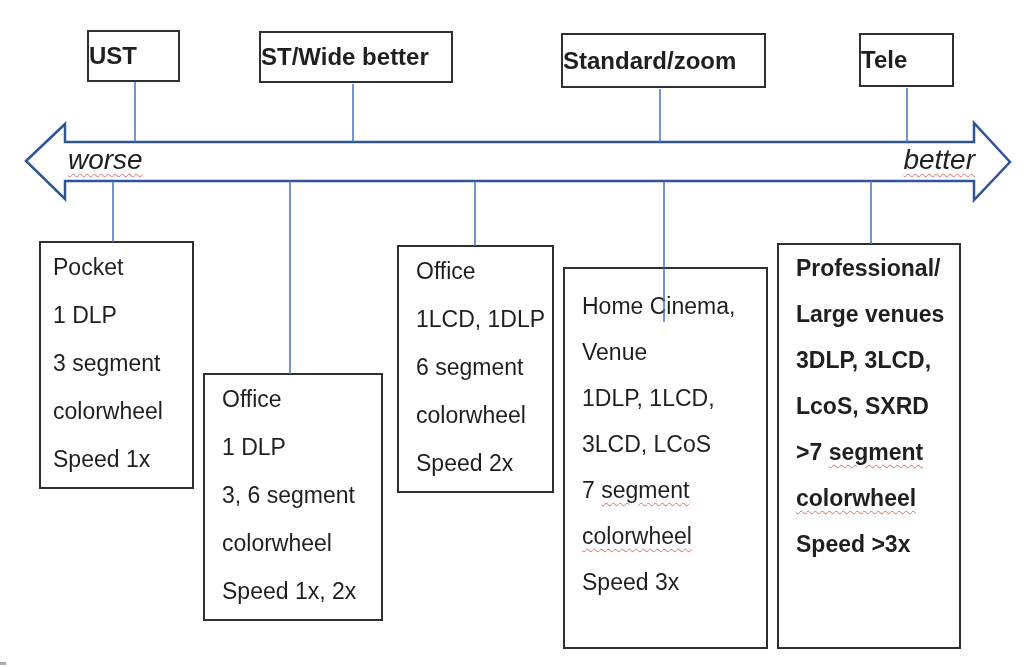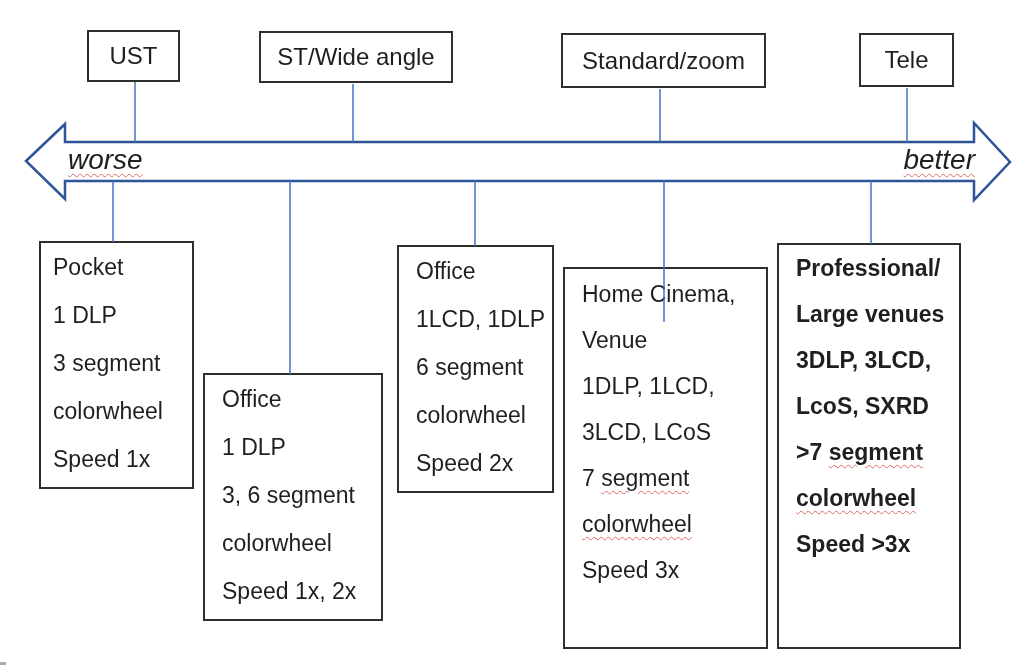--- a/index.html
+++ b/index.html
@@ -23,23 +23,24 @@
 
   
   .tbox {
     position: absolute;
     z-index: 2;
     box-sizing: border-box;
     border: 2px solid #2f2f2f;
     background: #ffffff;
     display: flex;
     align-items: center;
-    justify-content: center;
+    justify-content: flex-start;
     font-size: 24px;
     white-space: nowrap;
+    font-weight: bold;
   }
   .tbox1 { left: 87px;  top: 30px; width: 93px;  height: 52px; }
   .tbox2 { left: 259px; top: 31px; width: 194px; height: 52px; }
   .tbox3 { left: 561px; top: 33px; width: 205px; height: 55px; }
   .tbox4 { left: 859px; top: 33px; width: 95px;  height: 54px; }
 
   
   .cbox {
     position: absolute;
     z-index: 2;
@@ -48,21 +49,21 @@
     background: #ffffff;
     font-size: 23px;
     padding: 0 2px 0 17px;
     white-space: nowrap;
   }
   .cbox .box-line { line-height: 48px; }
   .cbox.tight .box-line { line-height: 46px; }
   .cbox1 { left: 39px;  top: 241px; width: 155px; height: 248px; padding-left: 12px; }
   .cbox2 { left: 203px; top: 373px; width: 180px; height: 248px; }
   .cbox3 { left: 397px; top: 245px; width: 157px; height: 248px; }
-  .cbox4 { left: 563px; top: 267px; width: 205px; height: 382px; padding-top: 2px; }
+  .cbox4 { left: 563px; top: 267px; width: 205px; height: 382px; padding-top: 14px; }
   .cbox5 { left: 777px; top: 243px; width: 184px; height: 406px; font-weight: bold; }
 
   
   .axis-label {
     position: absolute;
     z-index: 2;
     font-size: 28px;
     line-height: 24px;
     white-space: nowrap;
     font-style: italic;
@@ -97,21 +98,21 @@
     <polygon points="26,161 65,124 65,142 974,142 974,123 1010,162 974,200 974,181 65,181 65,199" fill="#ffffff" stroke-width="2.5" stroke="#2E5597"></polygon>
   </svg>
 
   <div class="axis-label left spell">worse</div>
   <div class="axis-label right spell">better</div>
 
   <div class="tbox tbox1">
     <span>UST</span>
   </div>
   <div class="tbox tbox2">
-    <span>ST/Wide angle</span>
+    <span>ST/Wide better</span>
   </div>
   <div class="tbox tbox4">
     <span>Tele</span>
   </div>
   <div class="tbox tbox3">
     <span>Standard/zoom</span>
   </div>
 
   <div class="cbox cbox1">
       <div class="box-line"><span>Pocket</span></div>

